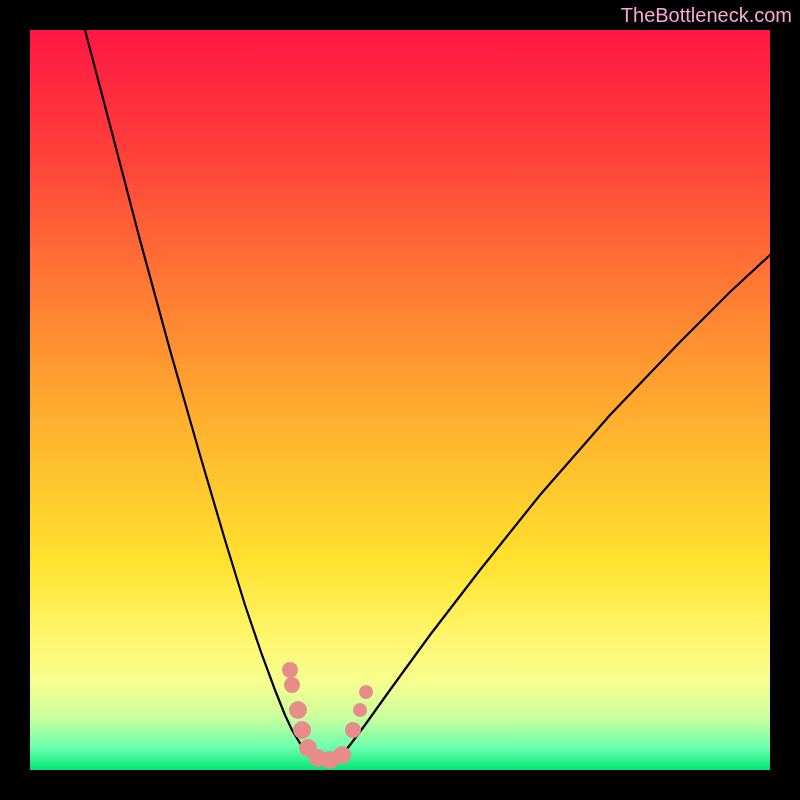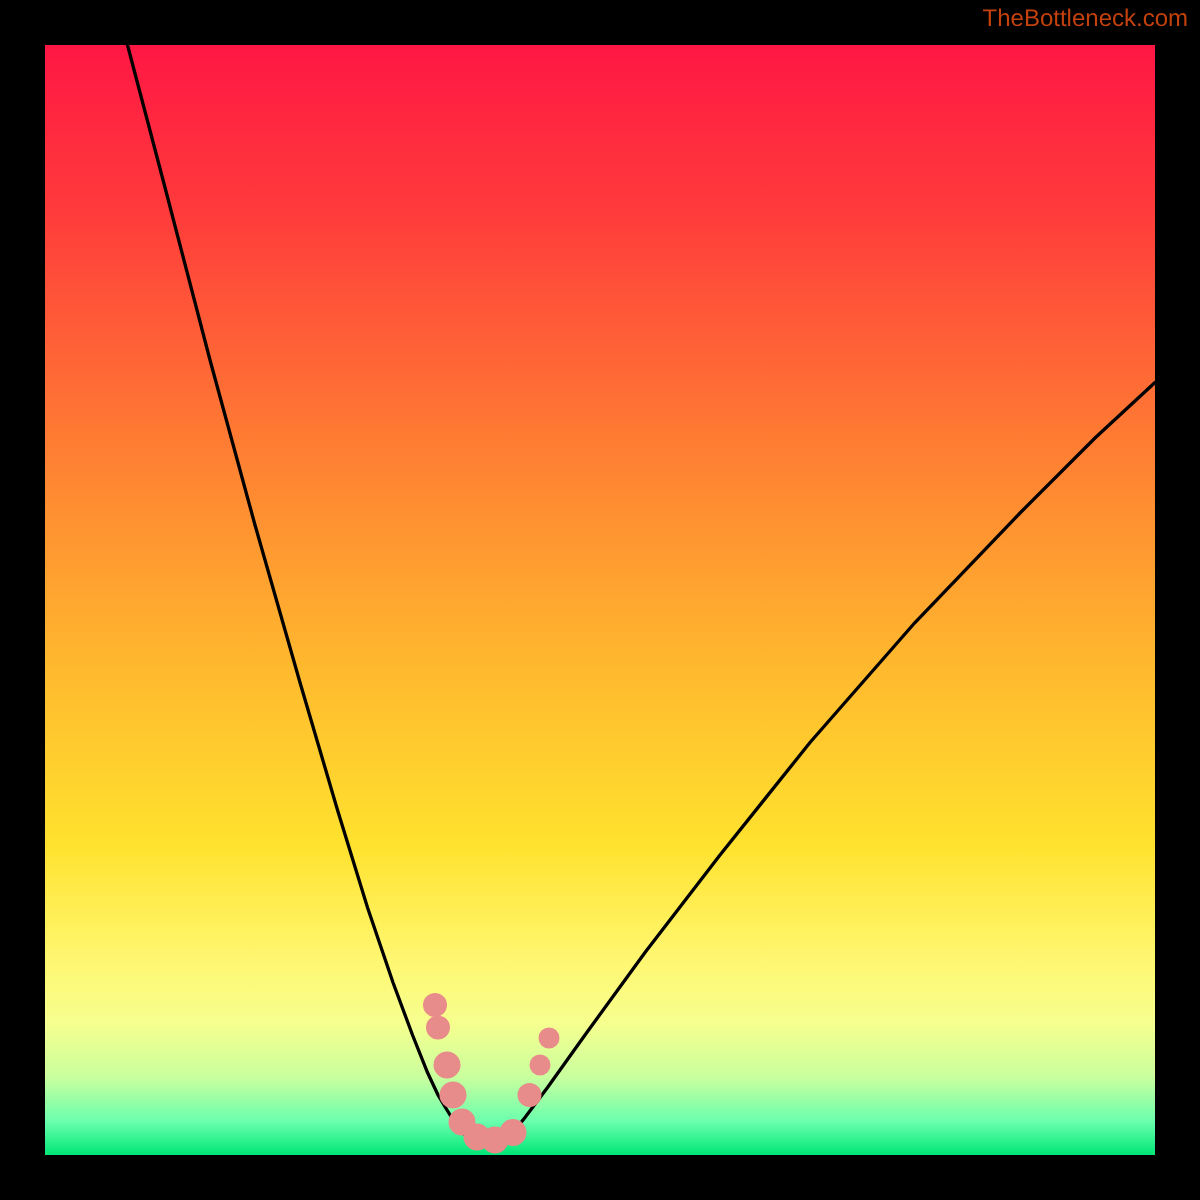--- a/index.html
+++ b/index.html
@@ -7,22 +7,22 @@
       width: 800px;
       height: 800px;
       background: #000;
       position: relative;
       font-family: Arial, sans-serif;
     }
     .watermark {
       position: absolute;
       top: 4px;
       right: 8px;
-      color: #c2410c;
-      font-size: 16px;
+      color: #f9a8d4;
+      font-size: 20px;
       font-weight: 500;
       z-index: 10;
     }
     .plot-area {
       position: absolute;
       top: 30px;
       left: 30px;
       width: 740px;
       height: 740px;
     }

